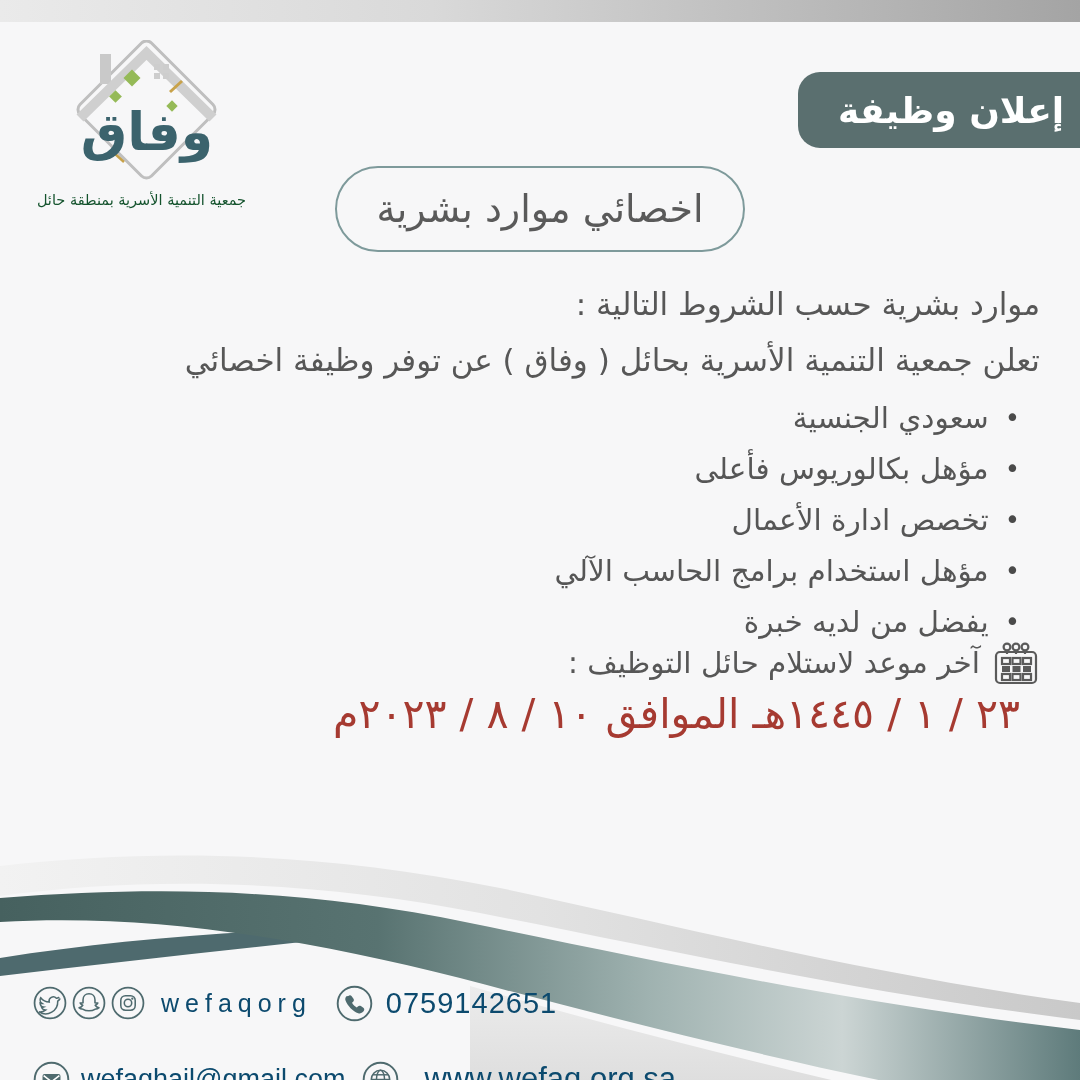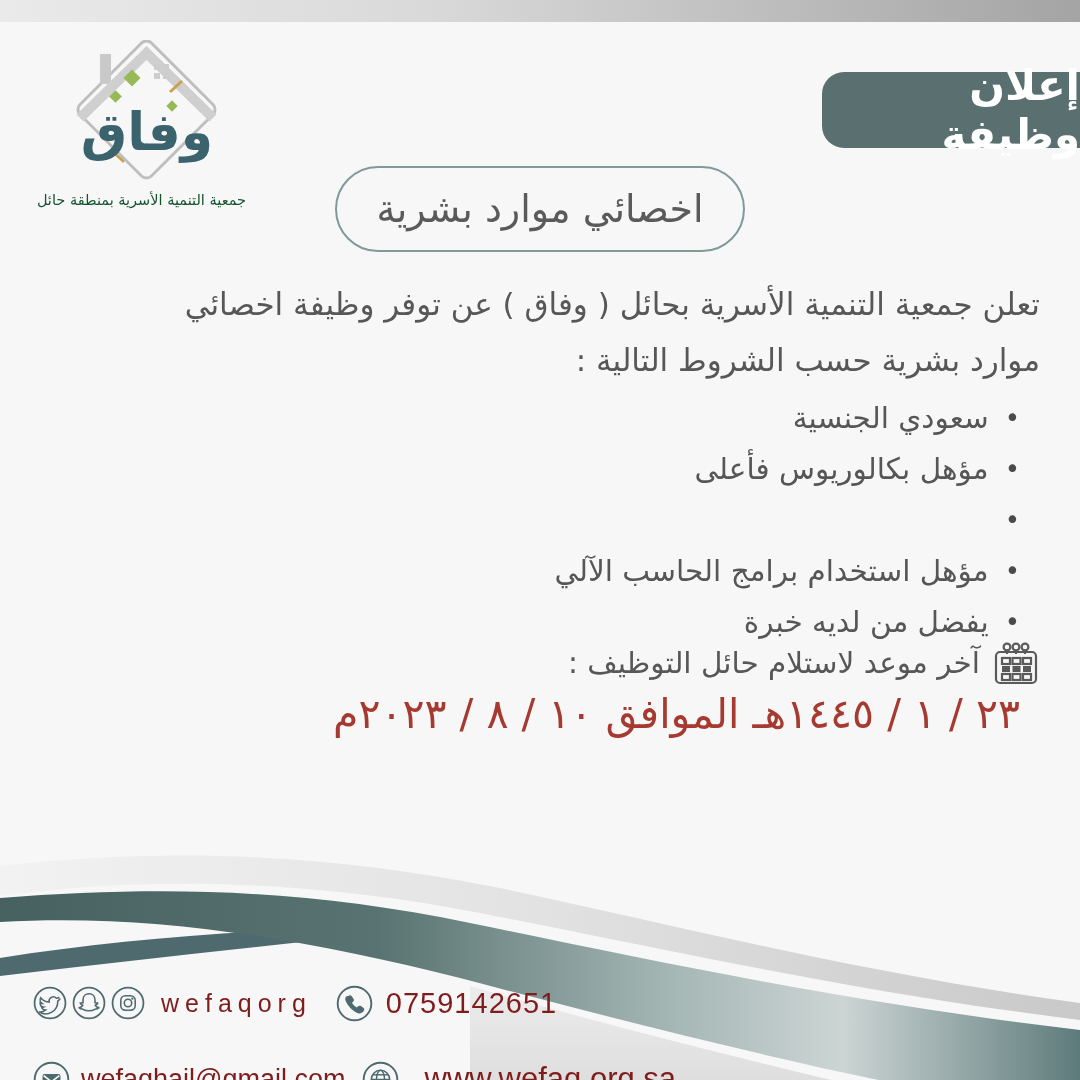--- a/index.html
+++ b/index.html
@@ -13,21 +13,21 @@
   }
   
   .logo-block{position:absolute;top:40px;left:50px;width:196px;text-align:center;z-index:4;}
   .logo-caption{
     margin-top:2px;font-size:14.5px;color:#14532d;direction:rtl;white-space:nowrap;
   }
   
   .job-badge{
     position:absolute;top:72px;right:0;width:258px;height:76px;
     border-radius:22px 0 0 22px;display:flex;align-items:center;justify-content:center;
-    color:#ffffff;font-size:42px;font-weight:bold;direction:rtl;
+    color:#ffffff;font-size:36px;font-weight:bold;direction:rtl;padding-left:24px;
   }
   
   .title-pill{
     position:absolute;top:166px;left:50%;transform:translateX(-50%);
     width:406px;height:82px;border:2px solid #7e9a9b;border-radius:46px;
     display:flex;align-items:center;justify-content:center;
     font-size:38px;color:#5a5a5a;direction:rtl;white-space:nowrap;
   }
   
   .intro{
@@ -50,21 +50,21 @@
     align-items:center;gap:12px;font-size:29.5px;color:#575757;white-space:nowrap;
   }
   .deadline-date{
     position:absolute;top:690px;right:60px;direction:rtl;
     font-size:41px;white-space:nowrap;
   }
   
   .wave-svg{position:absolute;left:0;bottom:0;width:1080px;height:262px;z-index:1;pointer-events:none;}
   .contact-row{
     position:absolute;left:33px;display:flex;align-items:center;z-index:3;
-    font-family:"Liberation Sans","DejaVu Sans",sans-serif;color:#7f1d1d;
+    font-family:"Liberation Sans","DejaVu Sans",sans-serif;color:#0c4a6e;
   }
   .row1{top:984px;height:38px;}
   .row2{top:1060px;height:38px;}
   .circle-icon{flex:0 0 auto;}
   .social-gap{margin-left:5px;}
   .handle{margin-left:16px;font-size:25px;letter-spacing:6px;}
   .phone-ic{margin-left:24px;}
   .phone-num{margin-left:13px;font-size:29px;letter-spacing:1px;}
   .email-txt{margin-left:11px;font-size:27px;}
   .globe-ic{margin-left:16px;}
@@ -94,35 +94,36 @@
       <text x="97" y="110" text-anchor="middle" font-size="52" font-weight="bold" font-family="DejaVu Sans, sans-serif" fill="#3b636d">وفاق</text>
     </svg>
     <div class="logo-caption">جمعية التنمية الأسرية بمنطقة حائل</div>
   </div>
 
   <div class="job-badge" style="background:#5a6f6f">إعلان وظيفة</div>
 
   <div class="title-pill">اخصائي موارد بشرية</div>
 
   <div class="intro">
+    <div>موارد بشرية حسب الشروط التالية :</div>
     <div>تعلن جمعية التنمية الأسرية بحائل ( وفاق ) عن توفر وظيفة اخصائي</div>
-    <div>موارد بشرية حسب الشروط التالية :</div>
   </div>
 
   <ul class="reqs">
     <li>
         <span class="dot">•</span>
         <span>سعودي الجنسية</span>
       </li>
     <li>
         <span class="dot">•</span>
         <span>مؤهل بكالوريوس فأعلى</span>
       </li>
     <li>
         <span class="dot">•</span>
+        <span>تخصص ادارة الأعمال</span>
       </li>
     <li>
         <span class="dot">•</span>
         <span>مؤهل استخدام برامج الحاسب الآلي</span>
       </li>
     <li>
         <span class="dot">•</span>
         <span>يفضل من لديه خبرة</span>
       </li>
   </ul>

